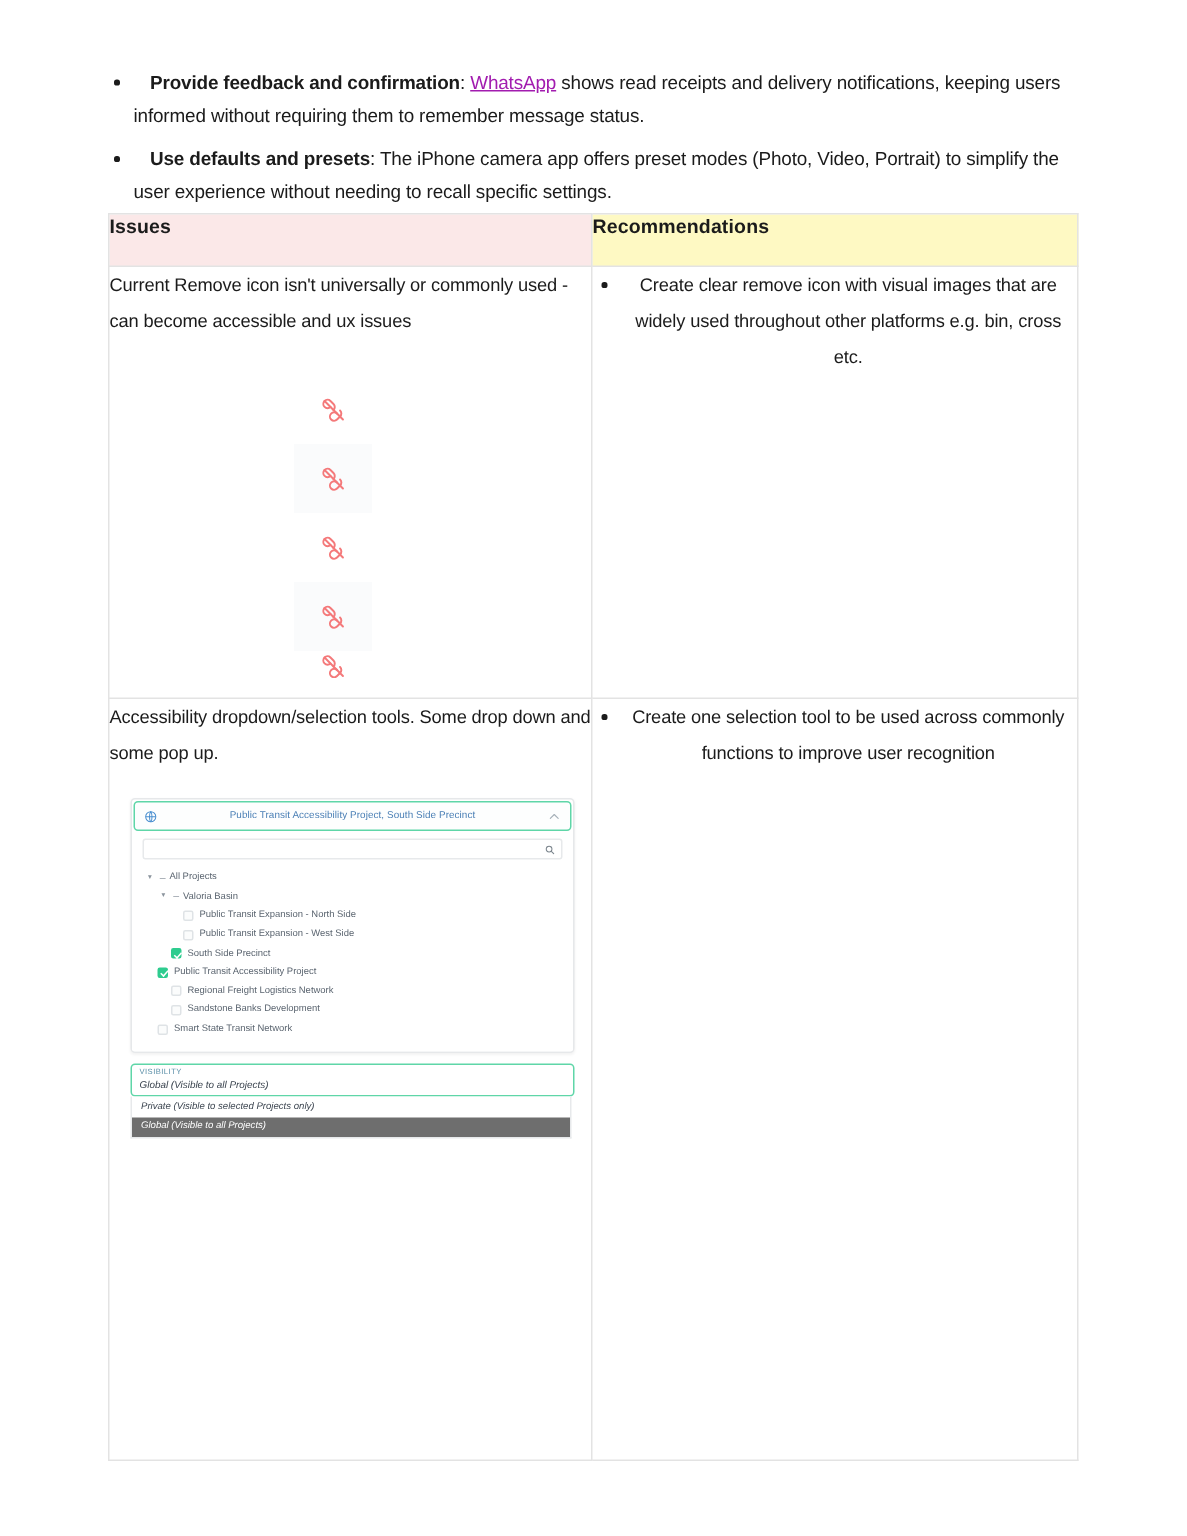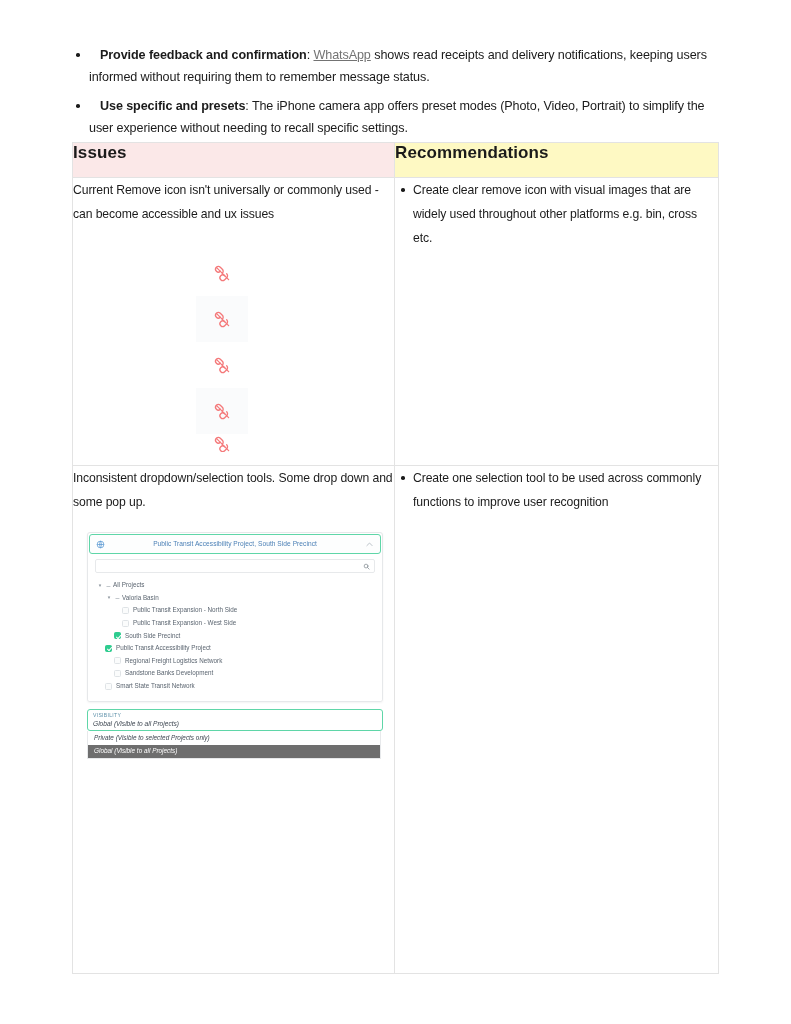--- a/index.html
+++ b/index.html
@@ -42,21 +42,21 @@
     position: absolute;
     left: -13px;
     top: 9px;
     width: 3.5px;
     height: 3.5px;
     border-radius: 50%;
     background: #1b1b1b;
   }
   .intro b { font-weight: bold; padding-left: 11px; }
   .intro a {
-    color: #737373;
+    color: #a21caf;
   }
 
   
   table.issues-table {
     position: absolute;
     left: 72px;
     top: 142px;
     width: 646px;
     border-collapse: collapse;
     table-layout: fixed;
@@ -67,41 +67,42 @@
     vertical-align: top;
     padding: 0;
   }
   th.col-issues  { width: 322px; }
   th.col-recs    { width: 324px; }
 
   th.hdr {
     height: 35px;
     text-align: left;
     padding: 0 10px;
-    font-size: 17px;
+    font-size: 13px;
     font-weight: bold;
     letter-spacing: 0.1px;
     color: #1b1b1b;
     margin-left: 34px;
   }
   th.hdr-issues { background: #fbe8e8; }
   th.hdr-recs   { background: #fef9c3; }
 
   td.cell {
     padding: 14px 10px 10px 8px;
     font-size: 12.2px;
     line-height: 24px;
     color: #1b1b1b;
   }
   td.cell p { margin: 0; letter-spacing: -0.1px; }
 
   td.cell ul.reco {
     margin: 0;
     padding: 0 0 0 18px;
     list-style: none;
+    text-align: center;
   }
   td.cell ul.reco li {
     position: relative;
     font-size: 12.2px;
     line-height: 24px;
     letter-spacing: -0.1px;
   }
   td.cell ul.reco li::before {
     content: "";
     position: absolute;
@@ -290,21 +291,21 @@
 </style>
 </head>
 <body>
 
 <div class="intro">
   <ul>
     <li>
       <b>Provide feedback and confirmation</b><span>: </span><a href="#">WhatsApp</a><span> shows read receipts and delivery notifications, keeping users informed without requiring them to remember message status.</span>
     </li>
     <li>
-      <b>Use specific and presets</b><span>: </span><span>The iPhone camera app offers preset modes (Photo, Video, Portrait) to simplify the user experience without needing to recall specific settings.</span>
+      <b>Use defaults and presets</b><span>: </span><span>The iPhone camera app offers preset modes (Photo, Video, Portrait) to simplify the user experience without needing to recall specific settings.</span>
     </li>
   </ul>
 </div>
 
 <table class="issues-table">
   <colgroup>
     <col class="col-issues">
     <col class="col-recs">
   </colgroup>
   <thead>
@@ -360,21 +361,21 @@
 
       <td class="cell">
         <ul class="reco">
           <li>Create clear remove icon with visual images that are widely used throughout other platforms e.g. bin, cross etc.</li>
         </ul>
       </td>
     </tr>
 
     <tr class="row-2">
       <td class="cell">
-        <p>Inconsistent dropdown/selection tools. Some drop down and some pop up.</p>
+        <p>Accessibility dropdown/selection tools. Some drop down and some pop up.</p>
 
         <div class="dd-shot">
           <div class="dd-panel">
 
             <div class="dd-header">
               <svg class="dd-globe" width="9" height="9" viewBox="0 0 24 24" fill="none" stroke="#4a8fd0" stroke-width="1.8">
                 <circle cx="12" cy="12" r="9"></circle>
                 <path d="M3 12h18M12 3c3 3.2 3 14.8 0 18M12 3c-3 3.2-3 14.8 0 18"></path>
               </svg>
               <span class="dd-title">Public Transit Accessibility Project, South Side Precinct</span>

